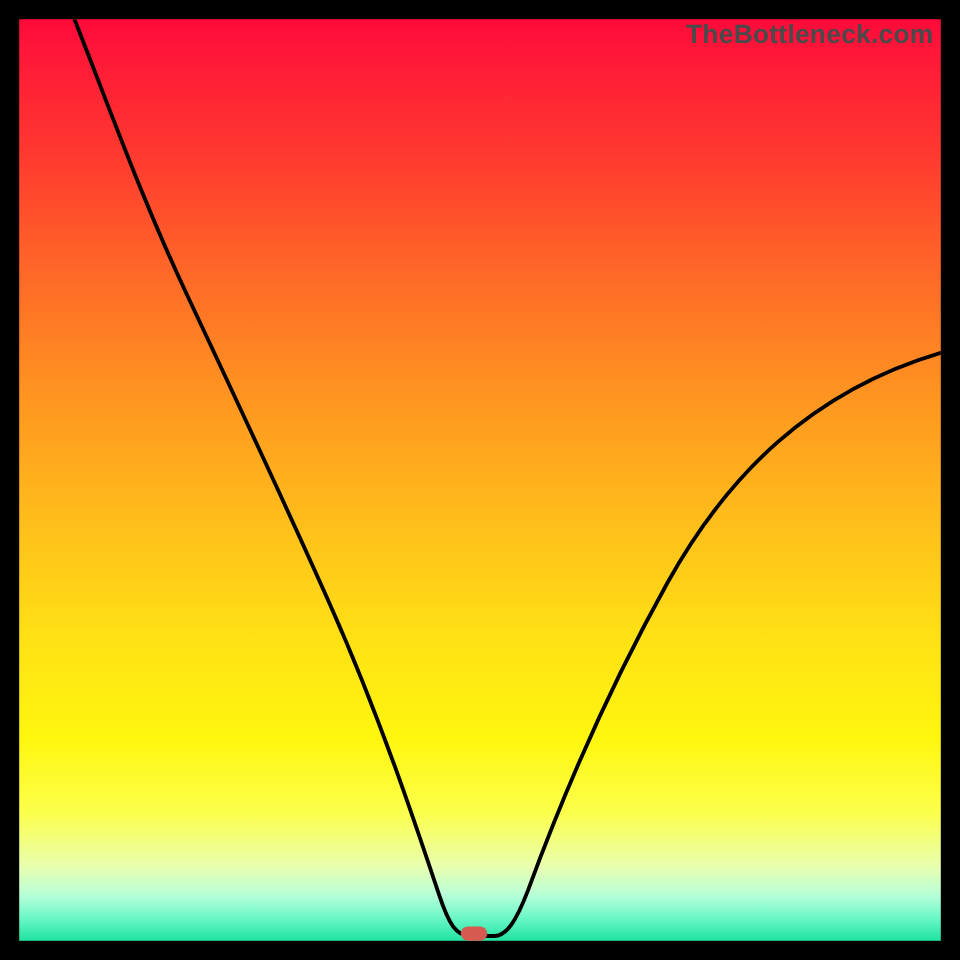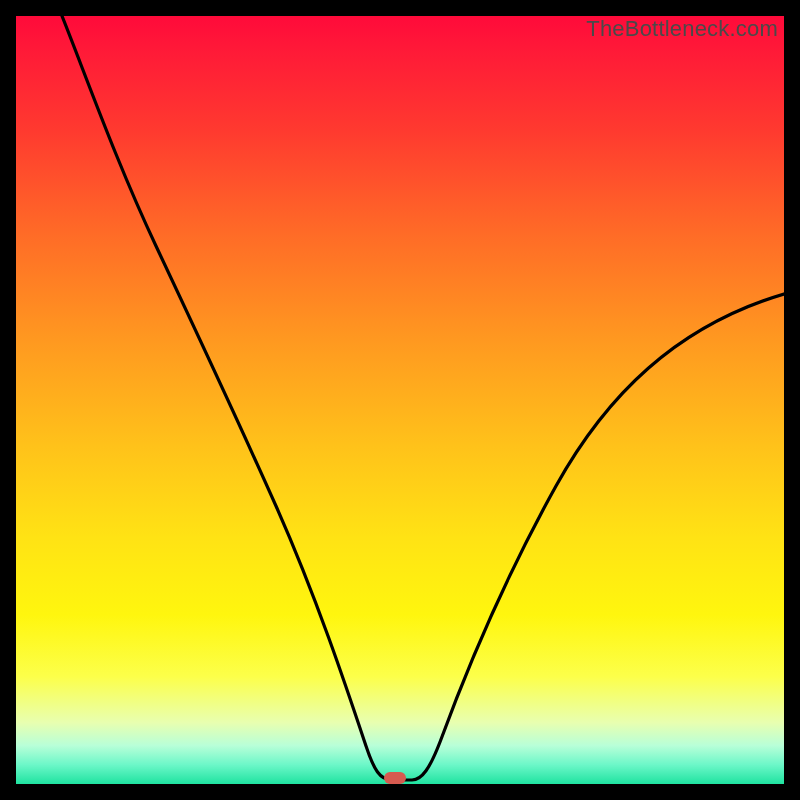--- a/index.html
+++ b/index.html
@@ -37,21 +37,21 @@
       #b8ffd8 95%,
       #6cf7c8 97.5%,
       #1fe3a0 100%);
   }
   .watermark {
     position: absolute;
     top: 0px;
     right: 6px;
     color: #4a4a4a;
     font-size: 22px;
-    font-weight: 400;
+    font-weight: 700;
     letter-spacing: 0.2px;
     pointer-events: none;
   }
   svg.curve {
     position: absolute;
     left: 0;
     top: 0;
     width: 768px;
     height: 768px;
   }

